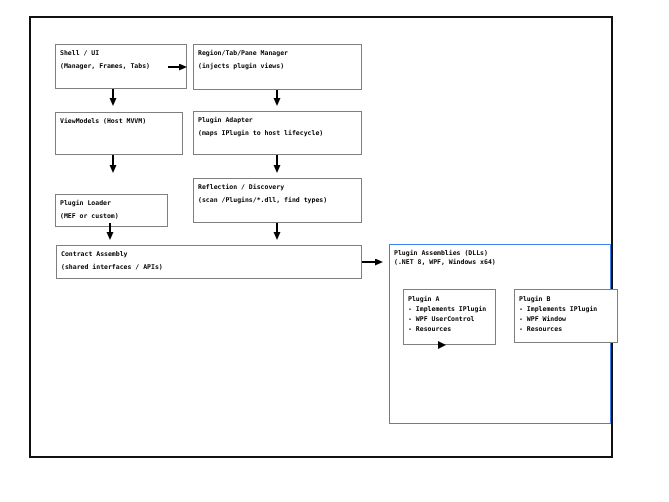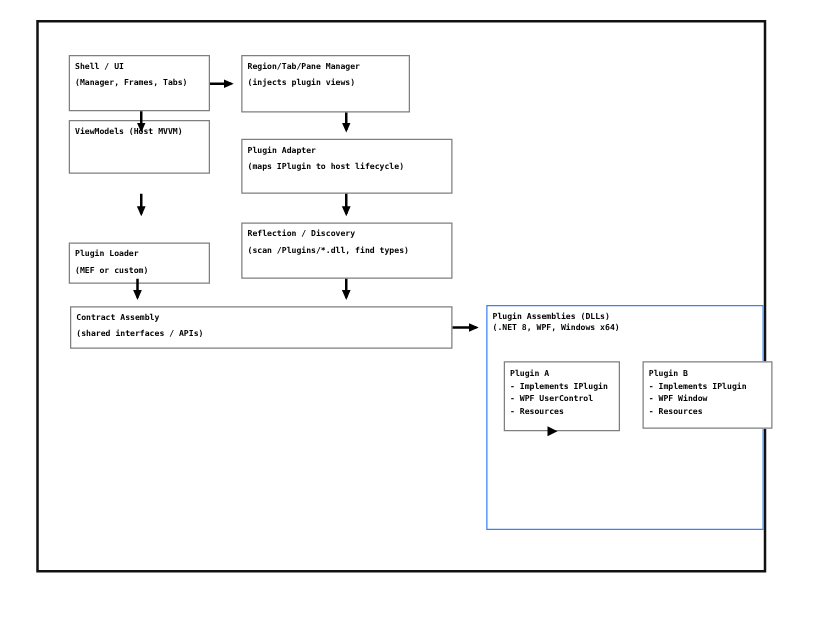--- a/index.html
+++ b/index.html
@@ -33,31 +33,31 @@
   svg.arrows line { stroke:#000000; stroke-width:2; }
   svg.arrows polygon, svg.arrows marker path { fill:#000000; }
 </style>
 </head>
 <body>
 
 <div class="canvas">
 
   <div class="outer-frame"></div>
 
-  <div class="box" style="left:55px; top:44px; width:113px; height:45px;">
+  <div class="box" style="left:55px; top:44px; width:132px; height:45px;">
     <div class="title">Shell / UI</div>
     <div class="sub">(Manager, Frames, Tabs)</div>
   </div>
 
-  <div class="box" style="left:193px; top:44px; width:135px; height:46px;">
+  <div class="box" style="left:193px; top:44px; width:169px; height:46px;">
     <div class="title">Region/Tab/Pane Manager</div>
     <div class="sub">(injects plugin views)</div>
   </div>
 
-  <div class="box" style="left:55px; top:96px; width:113px; height:43px;">
+  <div class="box" style="left:55px; top:112px; width:128px; height:43px;">
     <div class="title">ViewModels (Host MVVM)</div>
   </div>
 
   <div class="box" style="left:193px; top:111px; width:169px; height:44px;">
     <div class="title">Plugin Adapter</div>
     <div class="sub">(maps IPlugin to host lifecycle)</div>
   </div>
 
   <div class="box" style="left:55px; top:194px; width:113px; height:33px;">
     <div class="title">Plugin Loader</div>

